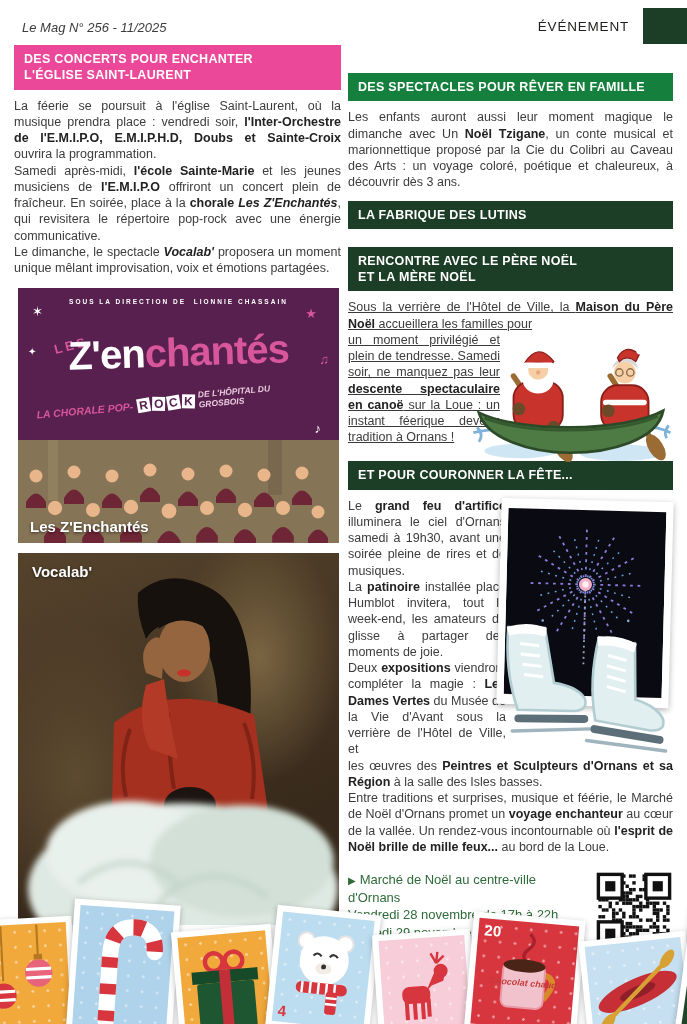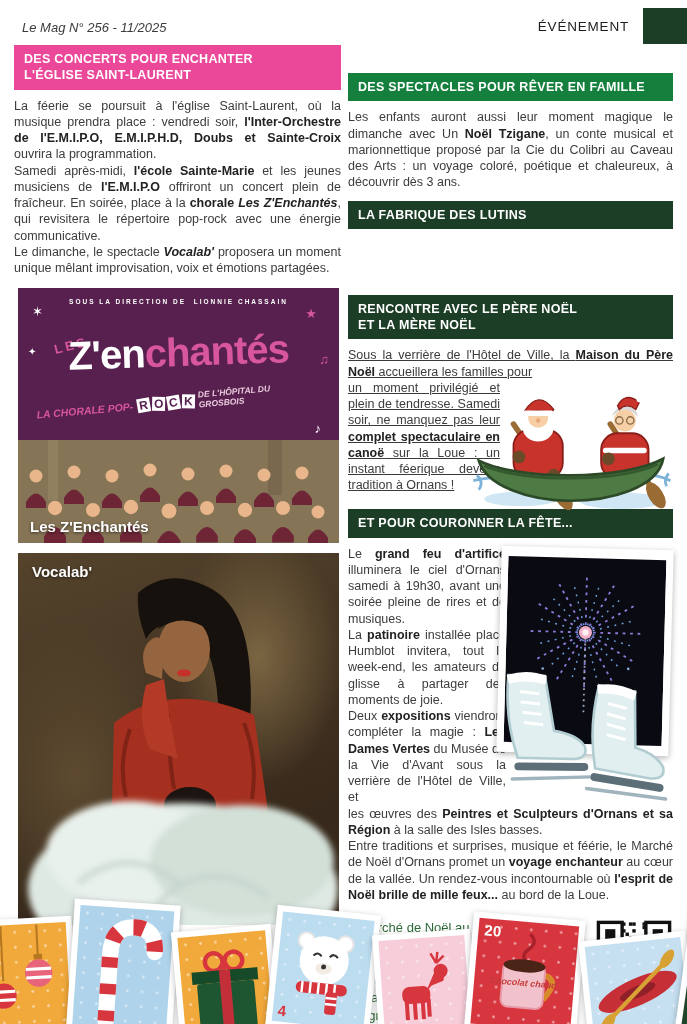--- a/index.html
+++ b/index.html
@@ -195,27 +195,27 @@
     <span>DES SPECTACLES POUR RÊVER EN FAMILLE</span>
   </div>
   <p class="body">Les enfants auront aussi leur moment magique le dimanche avec Un <b>Noël Tzigane</b>, un conte musical et marionnettique proposé par la Cie du Colibri au Caveau des Arts : un voyage coloré, poétique et chaleureux, à découvrir dès 3 ans.</p>
   <div class="gap"></div>
 
   <div class="bar" style="background-color: rgb(29, 62, 38);">
     <span>LA FABRIQUE DES LUTINS</span>
   </div>
   <div class="gap"></div>
 
-  <div class="bar" style="background-color: rgb(29, 62, 38); margin-top: 48px;">
+  <div class="bar" style="background-color: rgb(29, 62, 38);">
     <span>RENCONTRE AVEC LE PÈRE NOËL</span><br>
     <span>ET LA MÈRE NOËL</span>
   </div>
   <div class="santa-block">
     <p class="body">Sous la verrière de l'Hôtel de Ville, la <b>Maison du Père Noël</b> accueillera les familles pour</p>
-    <p class="body narrow">un moment privilégié et plein de tendresse. Samedi soir, ne manquez pas leur <b>complet spectaculaire en canoë</b> sur la Loue : un instant féerique devenu tradition à Ornans !</p>
+    <p class="body narrow">un moment privilégié et plein de tendresse. Samedi soir, ne manquez pas leur <b>descente spectaculaire en canoë</b> sur la Loue : un instant féerique devenu tradition à Ornans !</p>
     <svg class="canoe" width="212" height="146" viewBox="0 0 230 160">
       <ellipse cx="60" cy="138" rx="40" ry="8" fill="#cfe6f4"></ellipse>
       <ellipse cx="170" cy="140" rx="46" ry="9" fill="#cfe6f4"></ellipse>
       <path d="M8 118 Q40 110 80 118 T160 116 T224 118" stroke="#7fb2d8" stroke-width="3" fill="none"></path>
 
       <path d="M52 56 L104 132" stroke="#9a6b33" stroke-width="6" stroke-linecap="round"></path>
       <ellipse cx="106" cy="136" rx="8" ry="16" fill="#9a6b33" transform="rotate(-32 106 136)"></ellipse>
       <path d="M158 56 L206 130" stroke="#9a6b33" stroke-width="6" stroke-linecap="round"></path>
       <ellipse cx="208" cy="134" rx="8" ry="16" fill="#9a6b33" transform="rotate(-32 208 134)"></ellipse>
 

